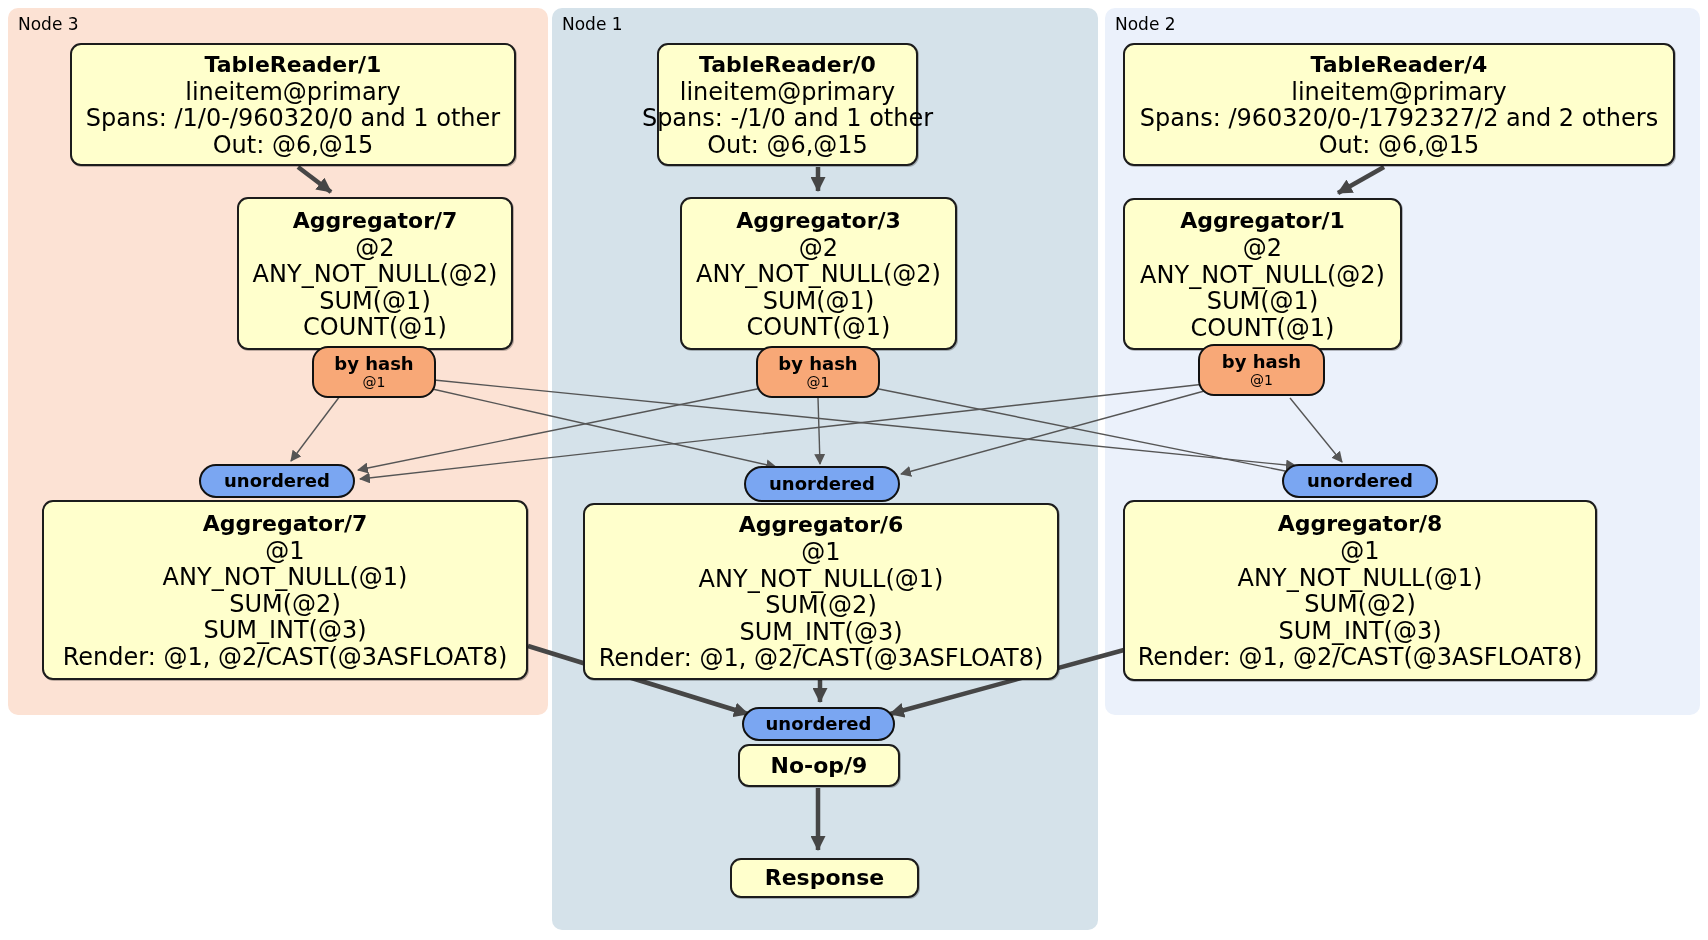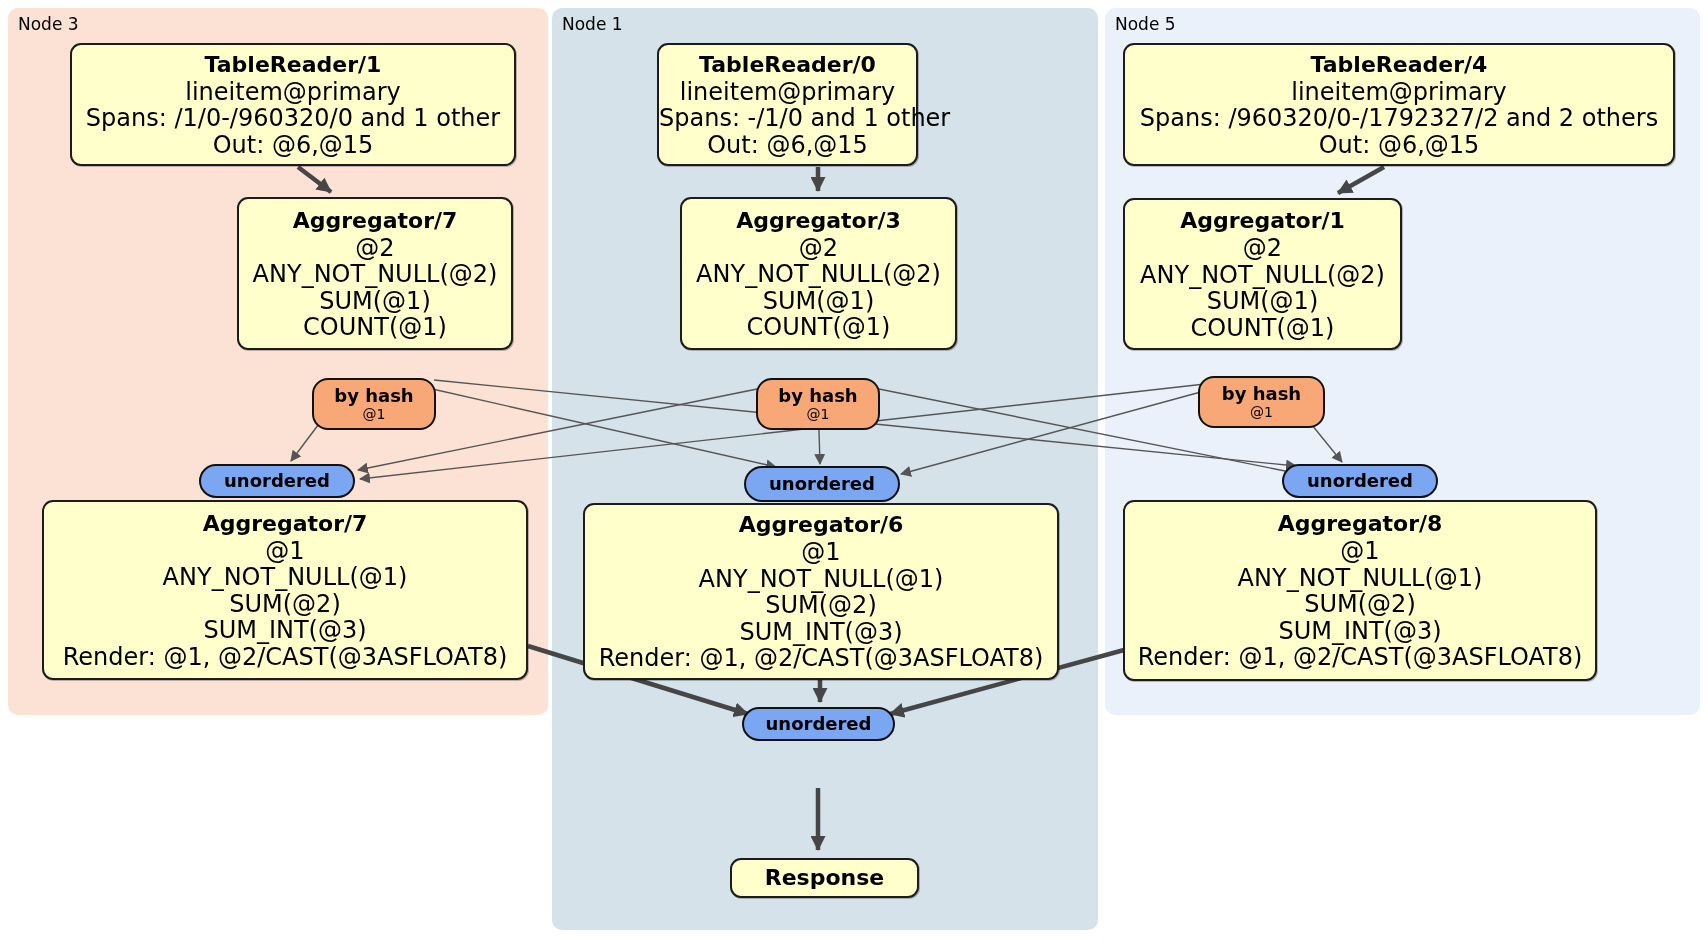--- a/index.html
+++ b/index.html
@@ -6,48 +6,48 @@
   .canvas{
     position:relative;width:1708px;height:940px;overflow:hidden;
     font-family:"DejaVu Sans","Liberation Sans",sans-serif;color:#000;padding-left:44px;
   }
   .region{position:absolute;border-radius:10px;}
   .rlabel{position:absolute;left:10px;top:6px;font-size:17px;color:#000;}
   .edges{position:absolute;left:0;top:0;z-index:2;}
   .nbox{
     position:absolute;z-index:3;box-sizing:border-box;
     background:#ffffcc;border:2px solid #1c1c1c;border-radius:11px;
-    display:flex;flex-direction:column;justify-content:center;
+    display:flex;flex-direction:column;justify-content:center;align-items:center;
     text-align:center;box-shadow:1px 1px 0 rgba(0,0,0,0.25);
   }
   .btitle{font-size:22px;font-weight:bold;line-height:28px;white-space:nowrap;}
   .bline{font-size:24px;line-height:26.5px;white-space:nowrap;}
   .oval{
     position:absolute;z-index:4;box-sizing:border-box;border:2px solid #111;
     display:flex;flex-direction:column;justify-content:center;align-items:center;
     text-align:center;
   }
-  .oval.hash{border-radius:16px;margin-top:32px;}
+  .oval.hash{border-radius:16px;}
   .oval.unordered{border-radius:18px;}
   .olabel{font-size:18px;font-weight:bold;line-height:20px;white-space:nowrap;}
   .osub{font-size:14px;line-height:16px;white-space:nowrap;}
 </style>
 </head>
 <body>
 
 <div class="canvas">
 
   <div class="region" style="left: 8px; top: 8px; width: 540px; height: 707px; background: rgb(252, 226, 212);">
     <div class="rlabel">Node 3</div>
   </div>
   <div class="region" style="left: 552px; top: 8px; width: 546px; height: 922px; background: rgb(213, 226, 234);">
     <div class="rlabel">Node 1</div>
   </div>
   <div class="region" style="left: 1105px; top: 8px; width: 595px; height: 707px; background: rgb(235, 241, 251);">
-    <div class="rlabel">Node 5</div>
+    <div class="rlabel">Node 2</div>
   </div>
 
   <svg class="edges" width="1708" height="940">
     <defs>
       <marker id="thinA" markerUnits="userSpaceOnUse" markerWidth="12" markerHeight="11" refX="10" refY="5.5" orient="auto">
         <path d="M0,0 L11,5.5 L0,11 z" fill="#555555"></path>
       </marker>
       <marker id="thickA" markerUnits="userSpaceOnUse" markerWidth="17" markerHeight="15" refX="14" refY="7.5" orient="auto">
         <path d="M0,0 L15,7.5 L0,15 z" fill="#464646"></path>
       </marker>
@@ -157,17 +157,20 @@
     <div class="bline">@1</div>
     <div class="bline">ANY_NOT_NULL(@1)</div>
     <div class="bline">SUM(@2)</div>
     <div class="bline">SUM_INT(@3)</div>
     <div class="bline">Render: @1, @2/CAST(@3ASFLOAT8)</div>
   </div>
 
   <div class="oval unordered" style="left: 742px; top: 707px; width: 153px; height: 34px; background: rgb(122, 166, 242);">
     <div class="olabel">unordered</div>
   </div>
+  <div class="nbox" style="left:738px;top:744px;width:162px;height:43px">
+    <div class="btitle">No-op/9</div>
+  </div>
   <div class="nbox" style="left:730px;top:858px;width:189px;height:40px">
     <div class="btitle">Response</div>
   </div>
 
 </div>
 
 </body></html>

